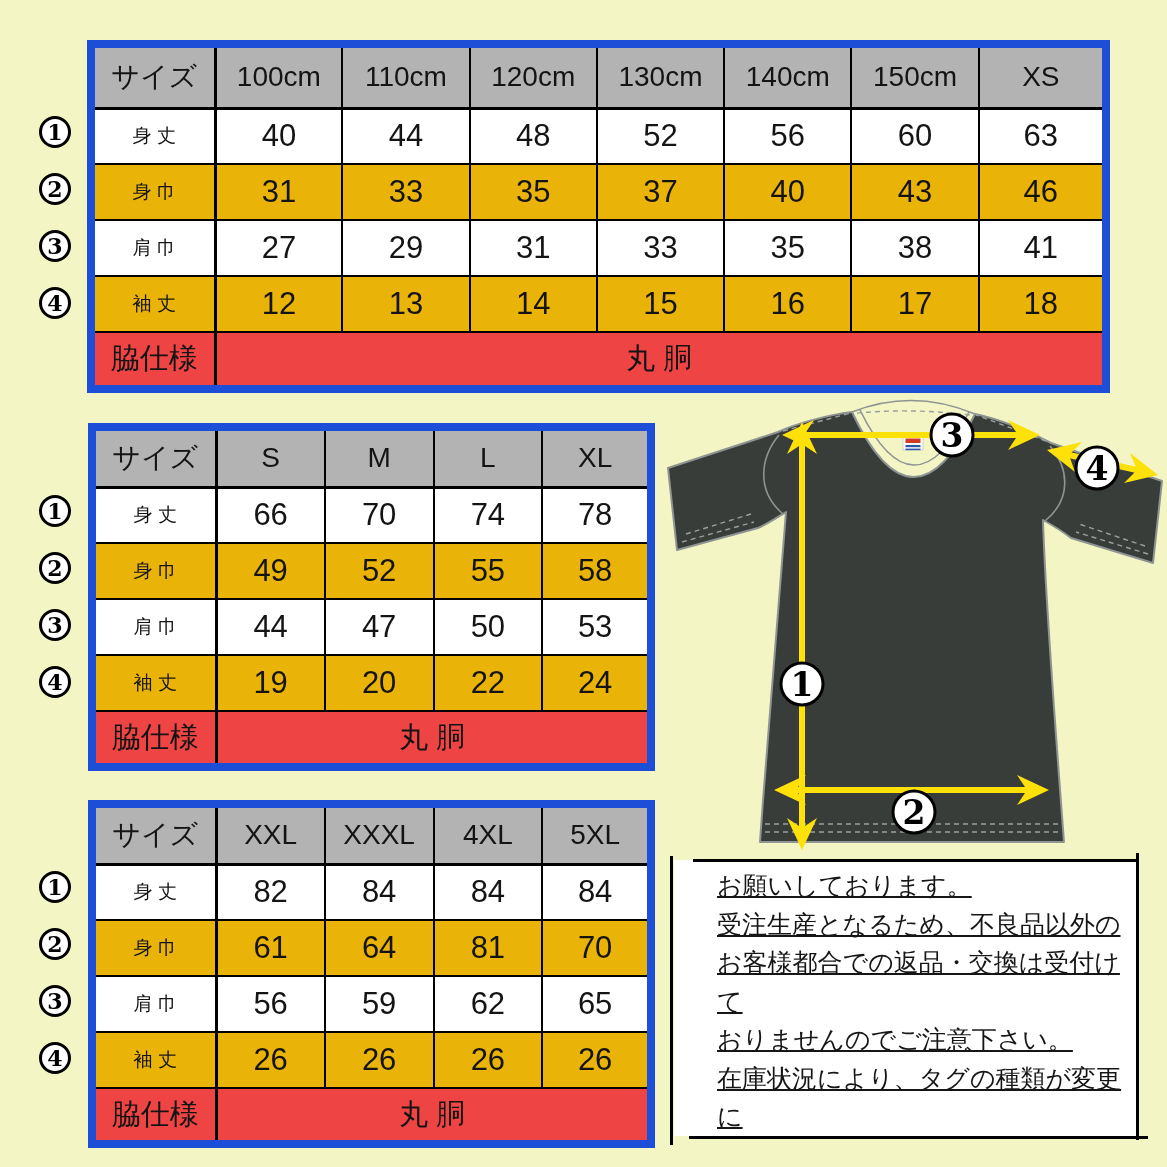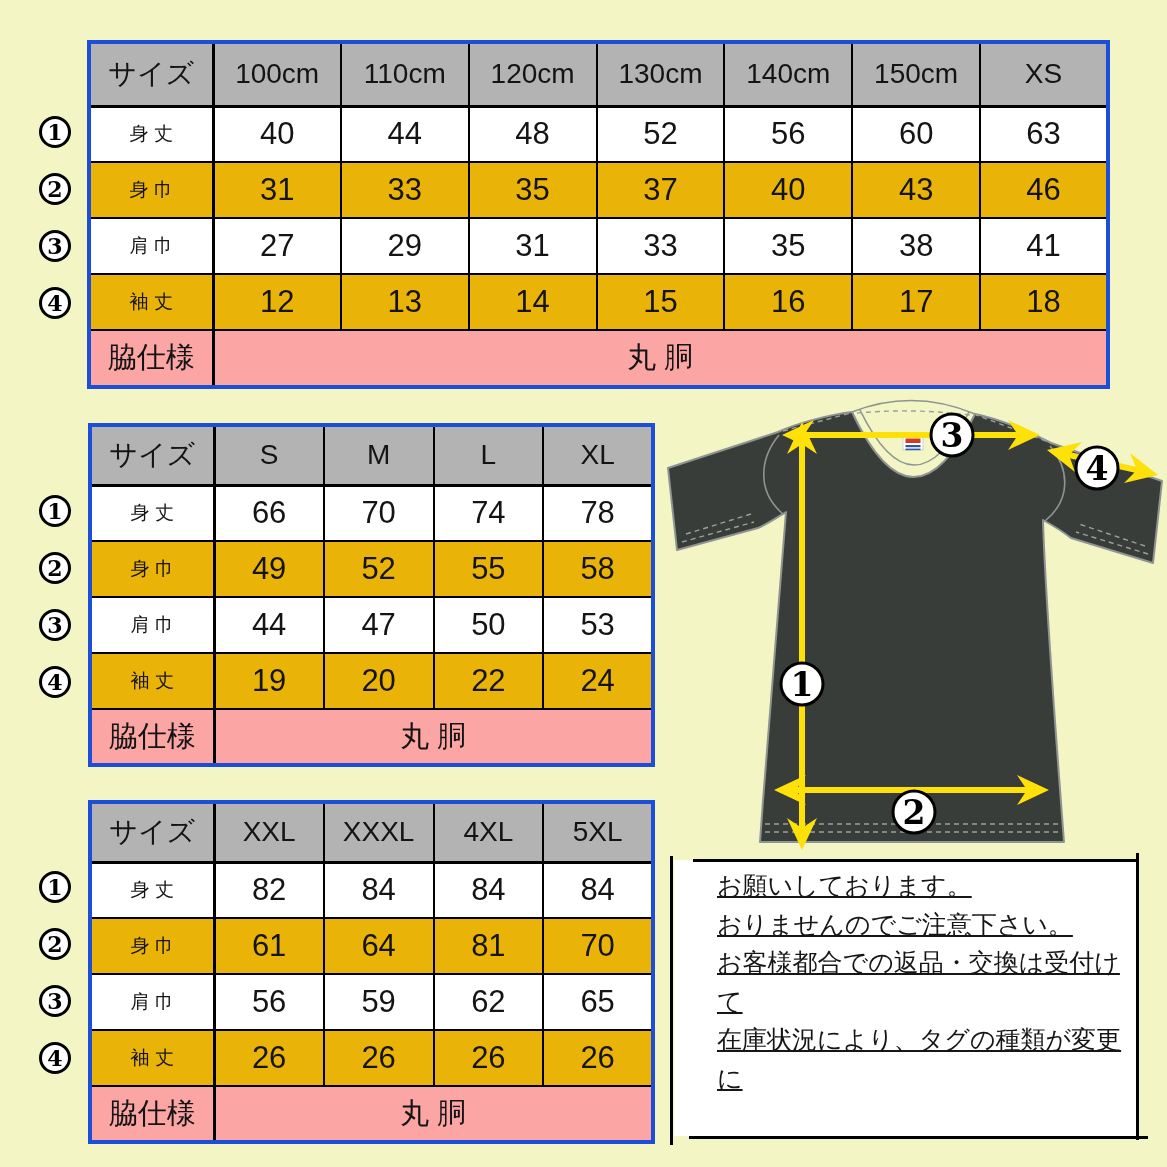--- a/index.html
+++ b/index.html
@@ -1,25 +1,25 @@
 <!DOCTYPE html>
 <html><head>
 <meta charset="utf-8">
 <style>
   html,body{margin:0;padding:0;background:#e8e8e8;}
   .stage{position:relative;width:1167px;height:1167px;background:#f3f5c5;overflow:hidden;
          font-family:"Liberation Sans","DejaVu Sans",sans-serif;}
   
   .tbl{position:absolute;border-collapse:collapse;table-layout:fixed;background:#fff;
-       border:4px solid #1d4ed8;text-align:center;color:#141414;}
+       border:8px solid #1d4ed8;text-align:center;color:#141414;}
   .tbl td{border:2px solid #000;font-size:31px;padding:0;vertical-align:middle;}
   .tbl tr.hdr td{background:#b3b3b3;border-bottom-width:3px;font-size:28px;}
   .tbl td.lab{border-right-width:3px;font-size:19px;}
   .tbl tr.g td{background:#eab308;}
-  .tbl tr.spec td{background:#fca5a5;font-size:29px;}
+  .tbl tr.spec td{background:#ef4444;font-size:29px;}
   
   .rowmark{position:absolute;left:39px;width:26px;height:26px;border:3px solid #000;
            border-radius:50%;background:#fff;color:#000;text-align:center;line-height:27px;
            font-family:"DejaVu Serif","Liberation Serif",serif;font-weight:bold;font-size:22px;}
   
   .nb{position:absolute;background:#000;}
   .nb-bg{position:absolute;left:674px;top:860px;width:462px;height:276px;background:#fff;}
   .nb-text{position:absolute;left:692px;top:866px;width:446px;font-size:25px;
            line-height:38.5px;color:#161616;}
   .nb-text .ind{padding-left:25px;text-decoration:underline;}
@@ -279,19 +279,20 @@
     </g>
   </svg>
 
   <div class="nb-bg"></div>
   <div class="nb" style="left:670px;top:856px;width:3px;height:289px"></div>
   <div class="nb" style="left:693px;top:859px;width:444px;height:3px"></div>
   <div class="nb" style="left:1136px;top:853px;width:3px;height:287px"></div>
   <div class="nb" style="left:689px;top:1136px;width:459px;height:3px"></div>
   <div class="nb-text">
     <div class="ind">お願いしております。</div>
+    <div class="ind">受注生産となるため、不良品以外の</div>
+    <div class="ind">お客様都合での返品・交換は受付けて</div>
     <div class="ind">おりませんのでご注意下さい。</div>
-    <div class="ind">お客様都合での返品・交換は受付けて</div>
     <div class="ind">在庫状況により、タグの種類が変更に</div>
 
   </div>
 
 </div>
 
 </body></html>

